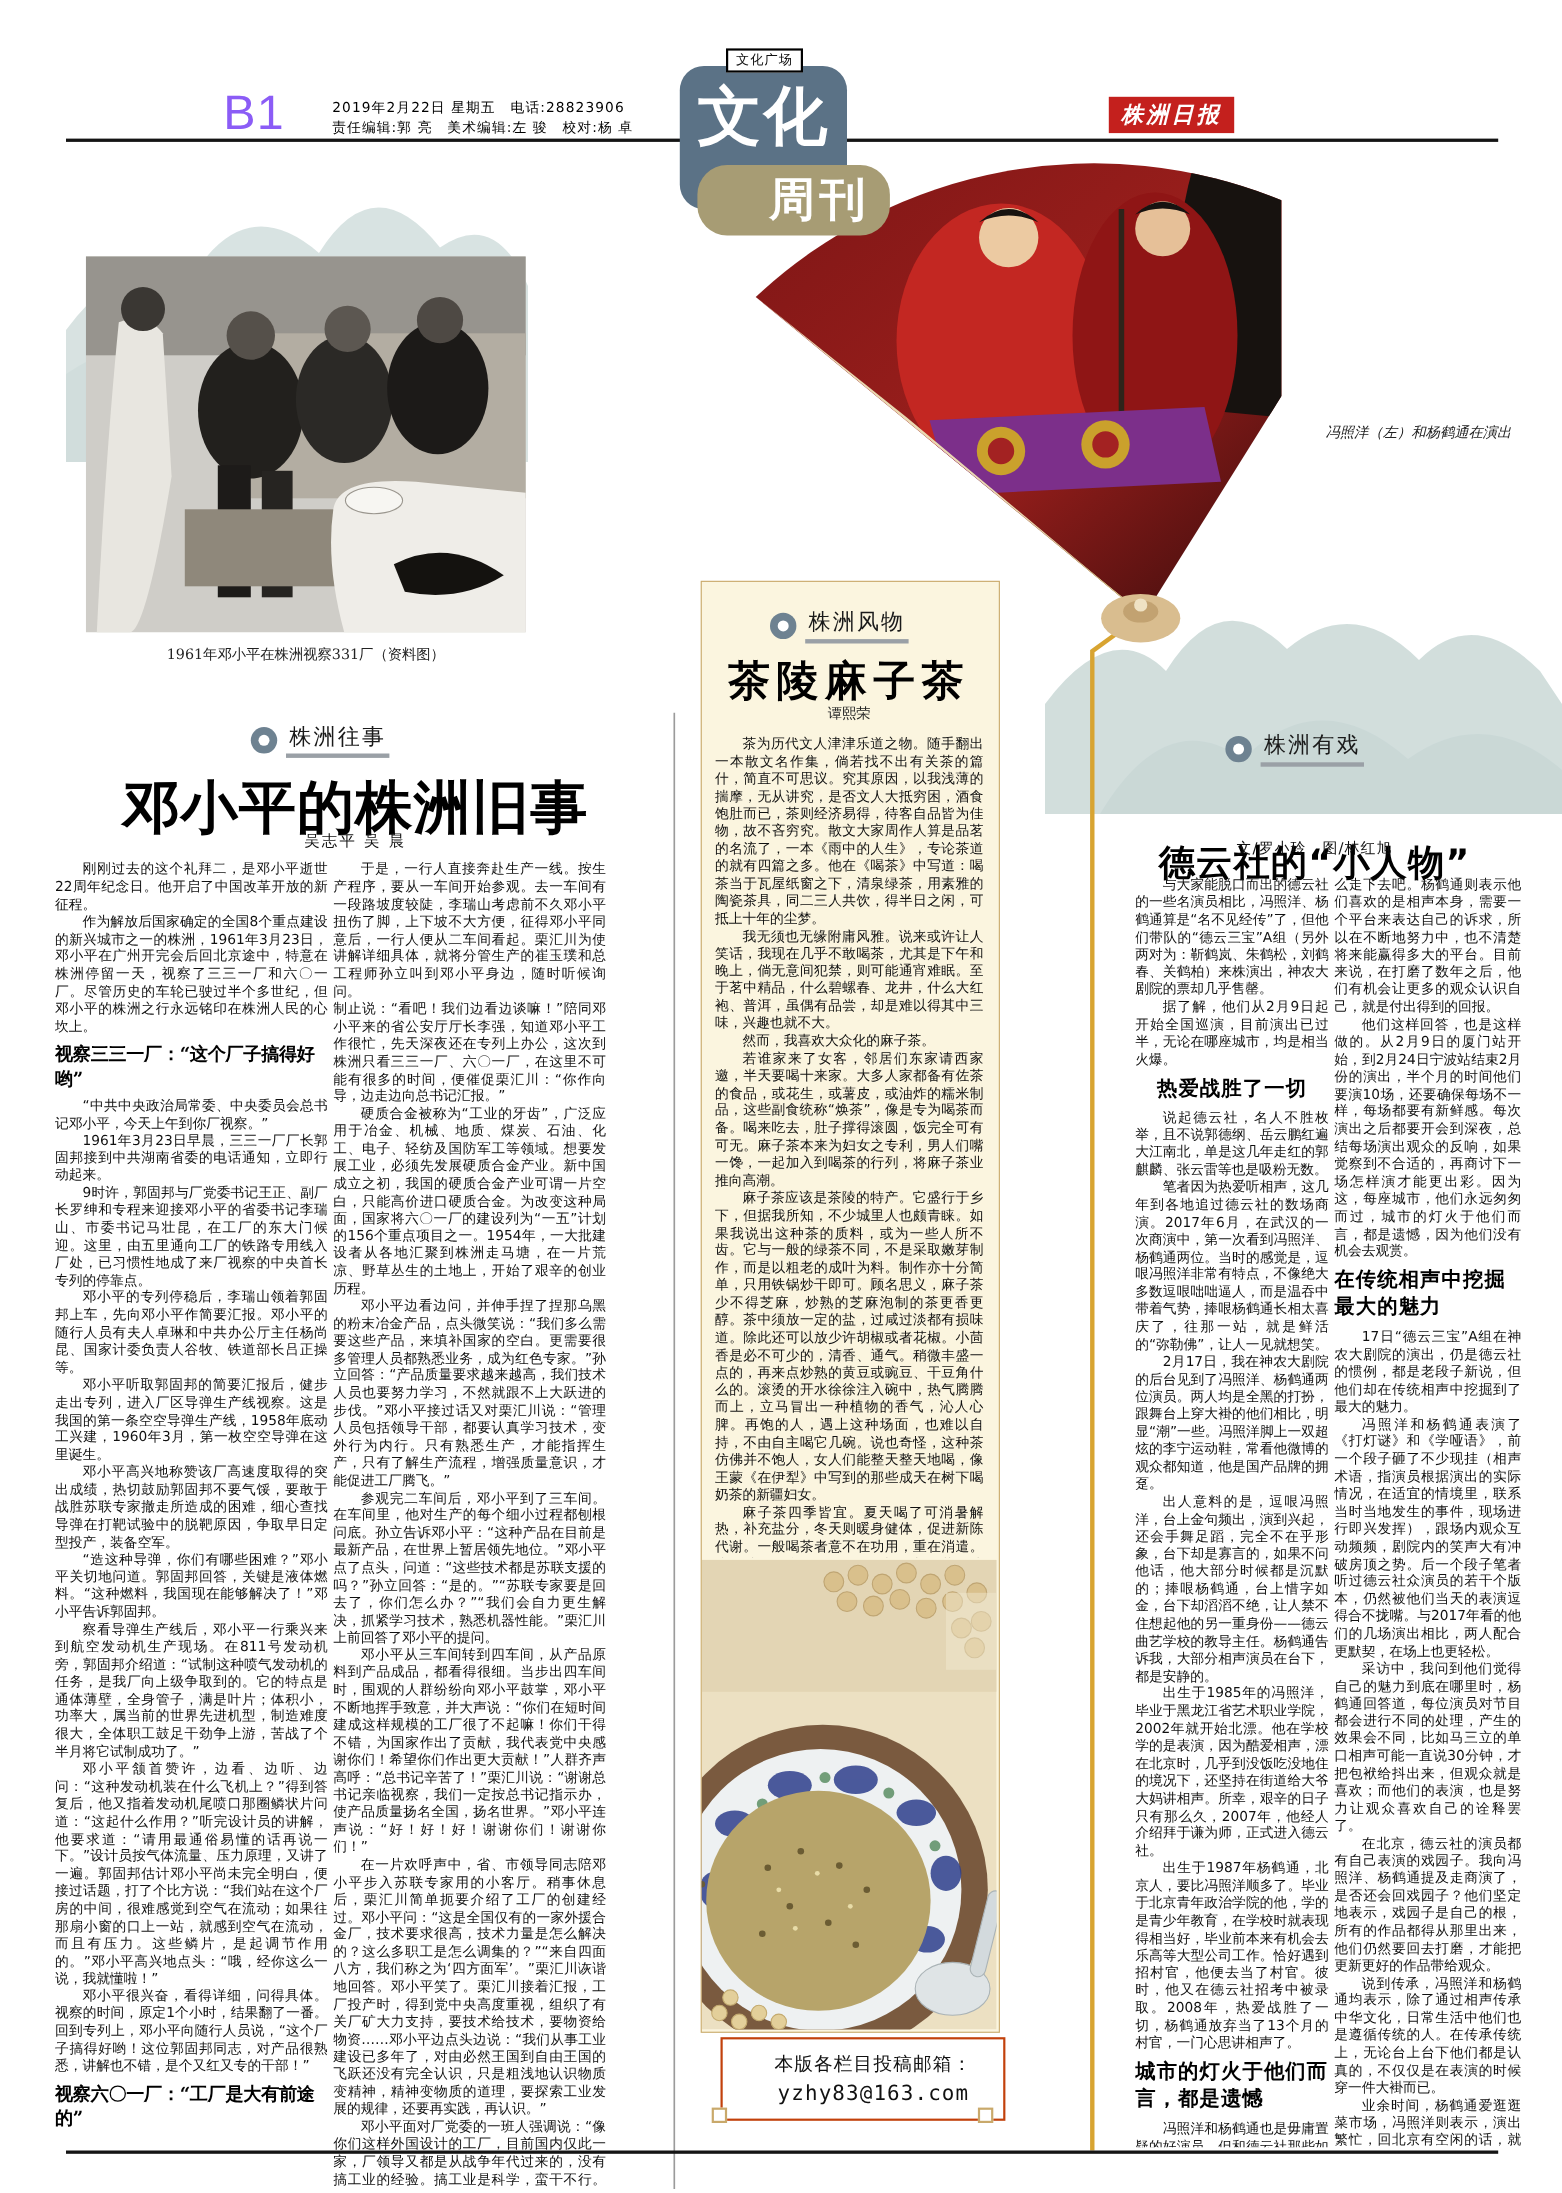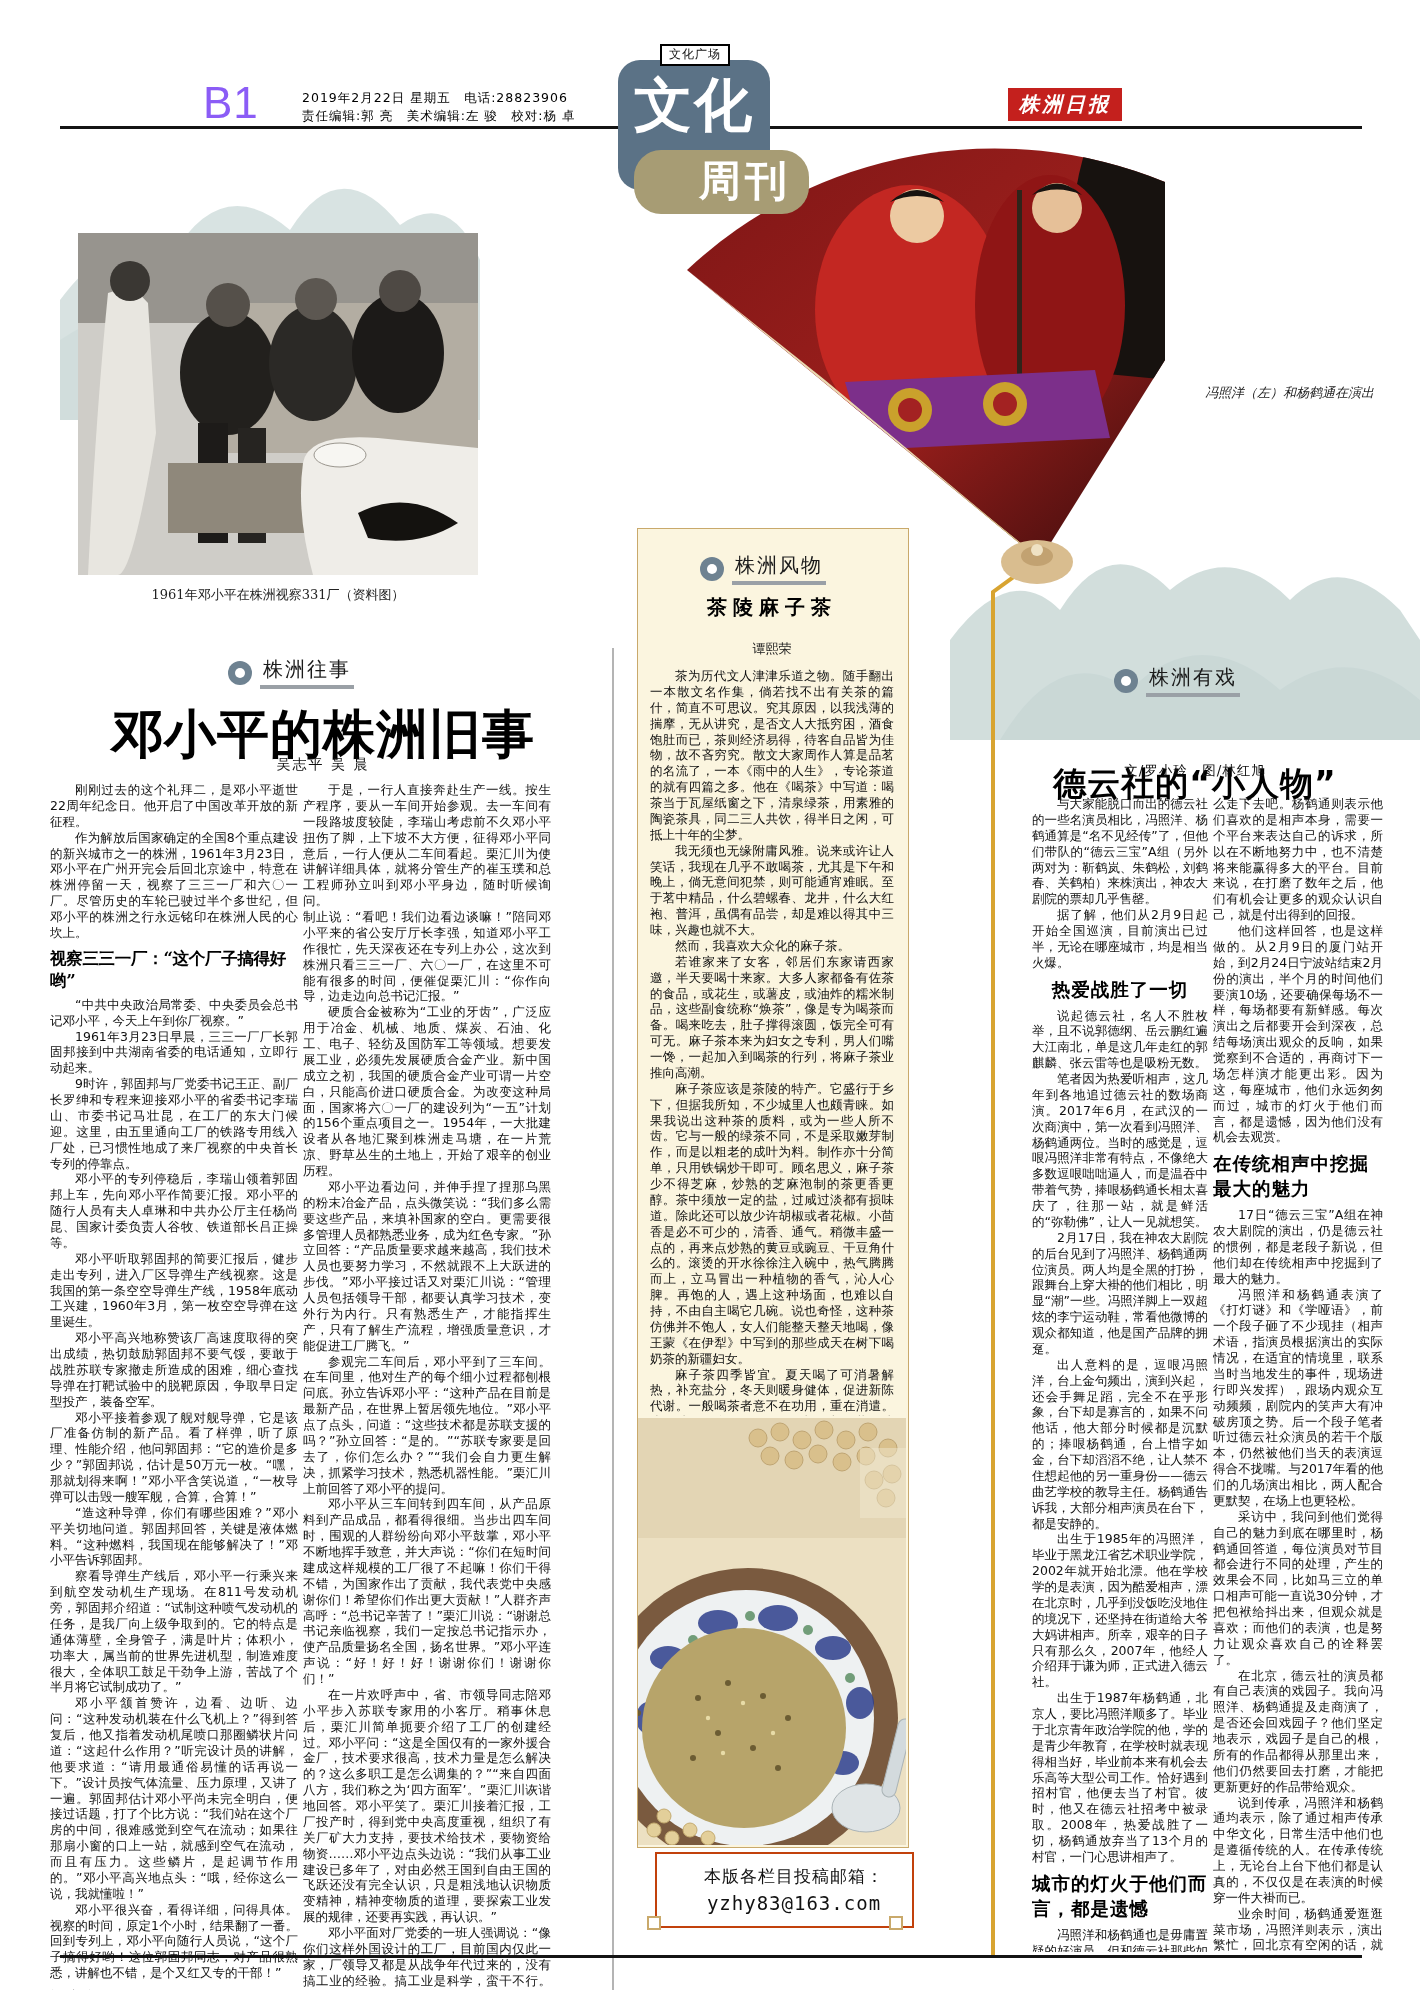--- a/index.html
+++ b/index.html
@@ -29,21 +29,21 @@
   
   .newscol{position:absolute;overflow:hidden;}
   .bp{font-size:12.5px;line-height:1.27;text-align:justify;text-indent:2em;margin:0;color:#101010;}
   .noind{text-indent:0;}
   .subhead{font-size:16.5px;font-weight:600;text-align:left;text-indent:0;margin:7px 0 5px;
            font-family:"DejaVu Serif",serif;letter-spacing:-0.3px;color:#000;}
   .subhead.center{text-align:center;}
   .subhead.big{font-size:18.5px;letter-spacing:1px;line-height:1.35;}
   
   .creambox{background:#fbf5df;border:1px solid #c9a96b;}
-  .teatitle{font-size:20px;font-weight:bold;letter-spacing:6px;text-align:center;font-family:"DejaVu Serif",serif;color:#000;}
+  .teatitle{font-size:38px;font-weight:bold;letter-spacing:6px;text-align:center;font-family:"DejaVu Serif",serif;color:#000;}
   .teabyline{font-size:13px;text-align:center;color:#222;}
   .mailbox{background:#fff;border:2px solid #c2410c;text-align:center;padding-left:19px;}
   .mailbox .l1{font-size:17px;letter-spacing:1px;margin-top:11px;color:#111;}
   .mailbox .l2{font-size:19px;letter-spacing:1px;margin-top:4px;color:#111;font-family:"DejaVu Sans Mono",monospace;}
   .corner{position:absolute;width:10px;height:10px;border:2px solid #c9a96b;background:#fff;}
   .rtitle{font-size:33px;font-weight:900;text-align:center;letter-spacing:1px;color:#000;white-space:nowrap;margin-top:46px;}
   .rbyline{font-size:13.5px;text-align:center;color:#111;letter-spacing:1px;}
   svg{display:block;}
 </style>
 </head>
@@ -119,21 +119,20 @@
 <div class="newscol" style="left:50px;top:782px;width:248px;height:1208px;z-index:1;">
   <p class="bp">刚刚过去的这个礼拜二，是邓小平逝世22周年纪念日。他开启了中国改革开放的新征程。</p>
   <p class="bp">作为解放后国家确定的全国8个重点建设的新兴城市之一的株洲，1961年3月23日，邓小平在广州开完会后回北京途中，特意在株洲停留一天，视察了三三一厂和六〇一厂。尽管历史的车轮已驶过半个多世纪，但邓小平的株洲之行永远铭印在株洲人民的心坎上。</p>
   <h3 class="subhead">视察三三一厂：“这个厂子搞得好哟”</h3>
   <p class="bp">“中共中央政治局常委、中央委员会总书记邓小平，今天上午到你厂视察。”</p>
   <p class="bp">1961年3月23日早晨，三三一厂厂长郭固邦接到中共湖南省委的电话通知，立即行动起来。</p>
   <p class="bp">9时许，郭固邦与厂党委书记王正、副厂长罗绅和专程来迎接邓小平的省委书记李瑞山、市委书记马壮昆，在工厂的东大门候迎。这里，由五里通向工厂的铁路专用线入厂处，已习惯性地成了来厂视察的中央首长专列的停靠点。</p>
   <p class="bp">邓小平的专列停稳后，李瑞山领着郭固邦上车，先向邓小平作简要汇报。邓小平的随行人员有夫人卓琳和中共办公厅主任杨尚昆、国家计委负责人谷牧、铁道部长吕正操等。</p>
   <p class="bp">邓小平听取郭固邦的简要汇报后，健步走出专列，进入厂区导弹生产线视察。这是我国的第一条空空导弹生产线，1958年底动工兴建，1960年3月，第一枚空空导弹在这里诞生。</p>
   <p class="bp">邓小平高兴地称赞该厂高速度取得的突出成绩，热切鼓励郭固邦不要气馁，要敢于战胜苏联专家撤走所造成的困难，细心查找导弹在打靶试验中的脱靶原因，争取早日定型投产，装备空军。</p>
-  <p class="bp">邓小平接着参观了舰对舰导弹，它是该厂准备仿制的新产品。看了样弹，听了原理、性能介绍，他问郭固邦：“它的造价是多少？”郭固邦说，估计是50万元一枚。“嘿，那就划得来啊！”邓小平含笑说道，“一枚导弹可以击毁一艘军舰，合算，合算！”</p>
   <p class="bp">“造这种导弹，你们有哪些困难？”邓小平关切地问道。郭固邦回答，关键是液体燃料。“这种燃料，我国现在能够解决了！”邓小平告诉郭固邦。</p>
   <p class="bp">察看导弹生产线后，邓小平一行乘兴来到航空发动机生产现场。在811号发动机旁，郭固邦介绍道：“试制这种喷气发动机的任务，是我厂向上级争取到的。它的特点是通体薄壁，全身管子，满是叶片；体积小，功率大，属当前的世界先进机型，制造难度很大，全体职工鼓足干劲争上游，苦战了个半月将它试制成功了。”</p>
   <p class="bp">邓小平颔首赞许，边看、边听、边问：“这种发动机装在什么飞机上？”得到答复后，他又指着发动机尾喷口那圈鳞状片问道：“这起什么作用？”听完设计员的讲解，他要求道：“请用最通俗易懂的话再说一下。”设计员按气体流量、压力原理，又讲了一遍。郭固邦估计邓小平尚未完全明白，便接过话题，打了个比方说：“我们站在这个厂房的中间，很难感觉到空气在流动；如果往那扇小窗的口上一站，就感到空气在流动，而且有压力。这些鳞片，是起调节作用的。”邓小平高兴地点头：“哦，经你这么一说，我就懂啦！”</p>
   <p class="bp">邓小平很兴奋，看得详细，问得具体。视察的时间，原定1个小时，结果翻了一番。回到专列上，邓小平向随行人员说，“这个厂子搞得好哟！这位郭固邦同志，对产品很熟悉，讲解也不错，是个又红又专的干部！”</p>
   <h3 class="subhead">视察六〇一厂：“工厂是大有前途的”</h3>
 
 </div>
 
 <div class="newscol" style="left:303px;top:782px;width:248px;height:1208px;z-index:1;">
   <p class="bp">于是，一行人直接奔赴生产一线。按生产程序，要从一车间开始参观。去一车间有一段路坡度较陡，李瑞山考虑前不久邓小平扭伤了脚，上下坡不大方便，征得邓小平同意后，一行人便从二车间看起。栗汇川为使讲解详细具体，就将分管生产的崔玉璞和总工程师孙立叫到邓小平身边，随时听候询问。</p>

